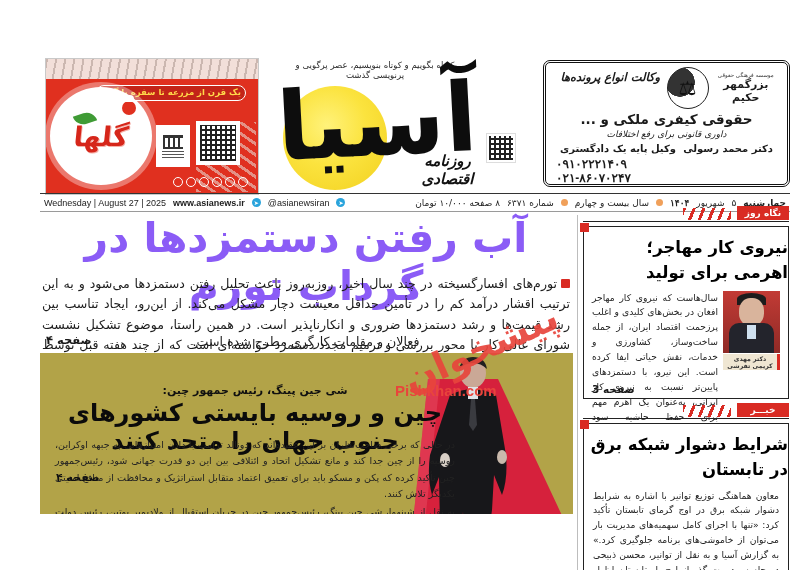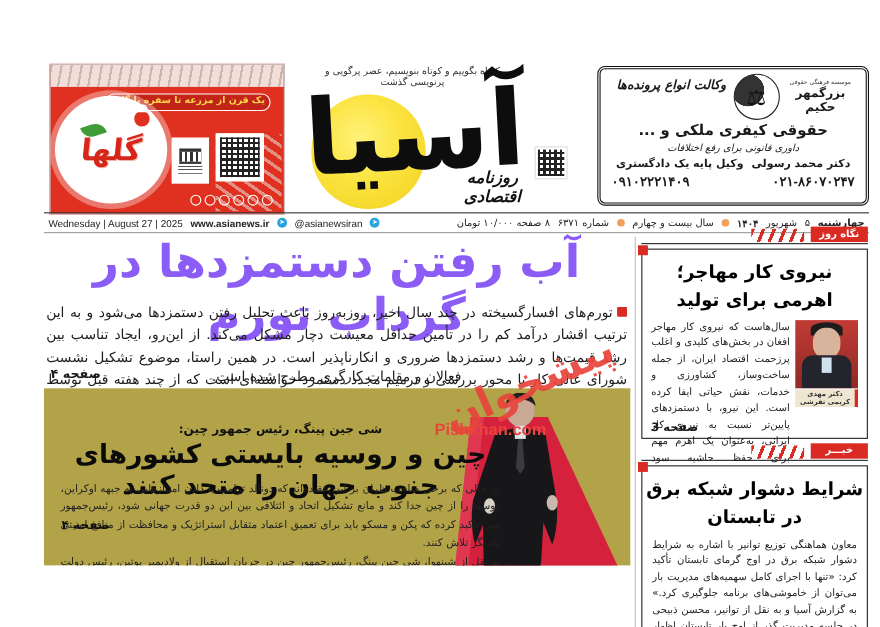--- a/index.html
+++ b/index.html
@@ -81,21 +81,21 @@
        font-size:12px; font-weight:900; letter-spacing:1px; }
   
   .dateline { position:absolute; left:40px; top:193px; width:750px; height:19px;
        border-top:1.6px solid #333; border-bottom:0.6px solid #9a9a9a;
        display:flex; align-items:center; gap:7px; font-size:9px; color:#222; padding:0 4px; }
   .dl-b { font-weight:bold; }
   .dot { width:7px; height:7px; border-radius:50%; background:#f0a05a; flex:none; }
   .spacer { flex:1; }
   .bluedot { width:9px; height:9px; border-radius:50%; background:#2aa4dc; color:#fff; flex:none;
        font-size:6px; text-align:center; line-height:9px; direction:ltr; }
-  .latin { direction:ltr; font-family:"Liberation Sans",sans-serif; }
+  .latin { direction:ltr; font-family:"Liberation Sans",sans-serif;flex-direction:column; }
   
   .headline { position:absolute; left:40px; top:214px; width:532px; text-align:center;
        font-size:41px; font-weight:900; color:#8b5cf6; letter-spacing:-1px; }
   .lead-body { position:absolute; left:42px; top:274px; width:528px; font-size:12.6px;
        line-height:1.62; text-align:justify; color:#1c1c1c; }
   .bullet { display:inline-block; width:9px; height:9px; background:#d92b23; margin-left:4px;
        border-radius:1px; }
   .lead-end { position:absolute; left:42px; top:334px; width:528px; text-align:center;
        font-size:12.6px; color:#1c1c1c; }
   .lead-page { position:absolute; left:46px; top:333px; font-size:11.5px; font-weight:900; }
@@ -120,21 +120,21 @@
   
   .vdiv { position:absolute; left:577px; top:215px; width:1px; height:355px; background:#bdbdbd; }
   
   .sb-label-row { position:absolute; left:583px; width:206px; height:16px; border-bottom:1.6px solid #222; }
   .sb-label { position:absolute; right:0; top:0; height:14px; min-width:52px; background:#d92b23;
        color:#fff; font-size:9px; font-weight:bold; text-align:center; line-height:14px; padding:0 6px; }
   .hatch { position:absolute; right:58px; top:2px; width:48px; height:12px;
        background:repeating-linear-gradient(112deg,#d92b23 0 3px,transparent 3px 9px); }
   .sb-box { position:absolute; left:583px; width:206px; border:1.3px solid #222; background:#fff; }
   .corner { position:absolute; left:-4px; top:-4px; width:9px; height:9px; background:#d92b23; }
-  .sb-title { text-align:center; font-size:16.5px; font-weight:900; line-height:1.5; color:#000; }
+  .sb-title { text-align:right; font-size:16.5px; font-weight:900; line-height:1.5; color:#000; }
   .sb-title.first { margin-top:9px; }
   .a1-row { display:flex; direction:ltr; padding:5px 8px 0; gap:5px; }
   .a1-text { flex:1; direction:rtl; font-size:9.2px; line-height:1.62; text-align:justify; color:#222; }
   .portrait { width:57px; flex:none; }
   .portrait .photo { width:57px; height:62px; background:linear-gradient(#c23b35,#8f2a26); position:relative;
        overflow:hidden; }
   .portrait .face { position:absolute; left:16px; top:7px; width:25px; height:28px; border-radius:45%;
        background:#d9b49c; }
   .portrait .hair { position:absolute; left:14px; top:2px; width:29px; height:12px; border-radius:50% 50% 0 0;
        background:#1c1c1c; }

